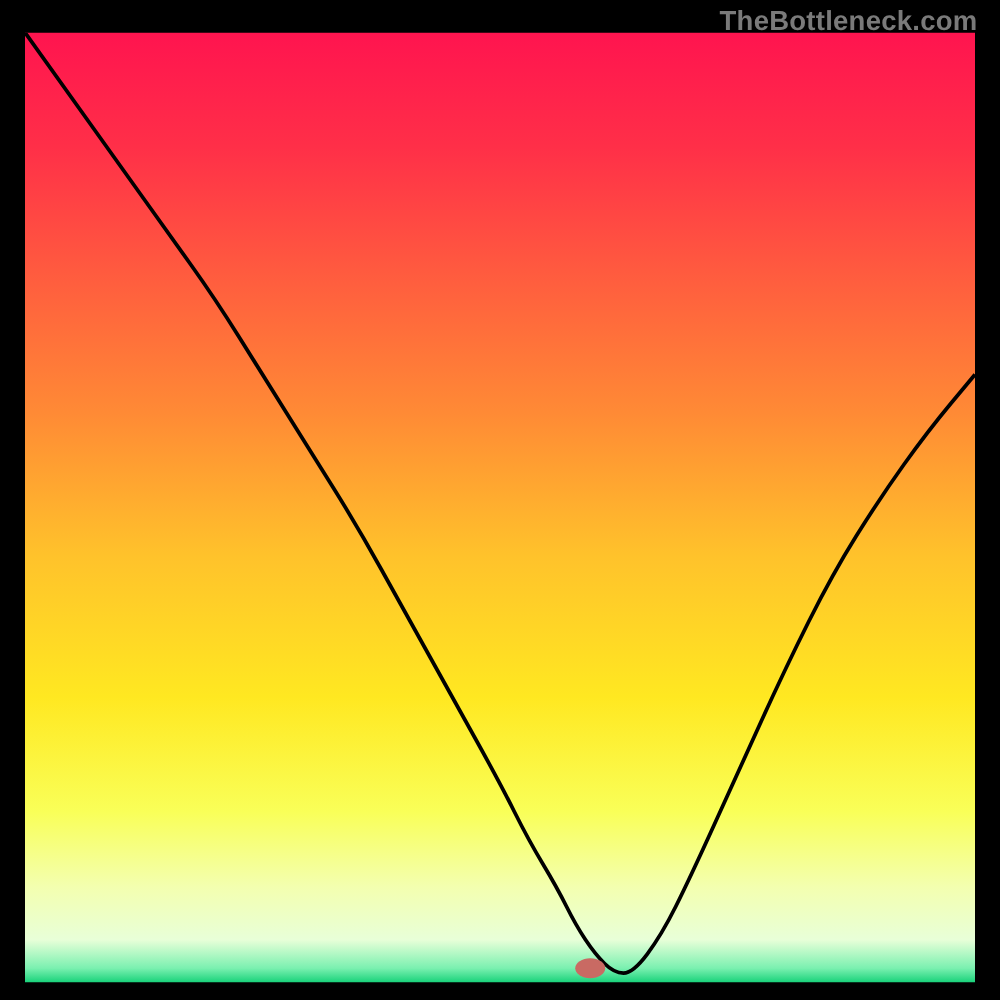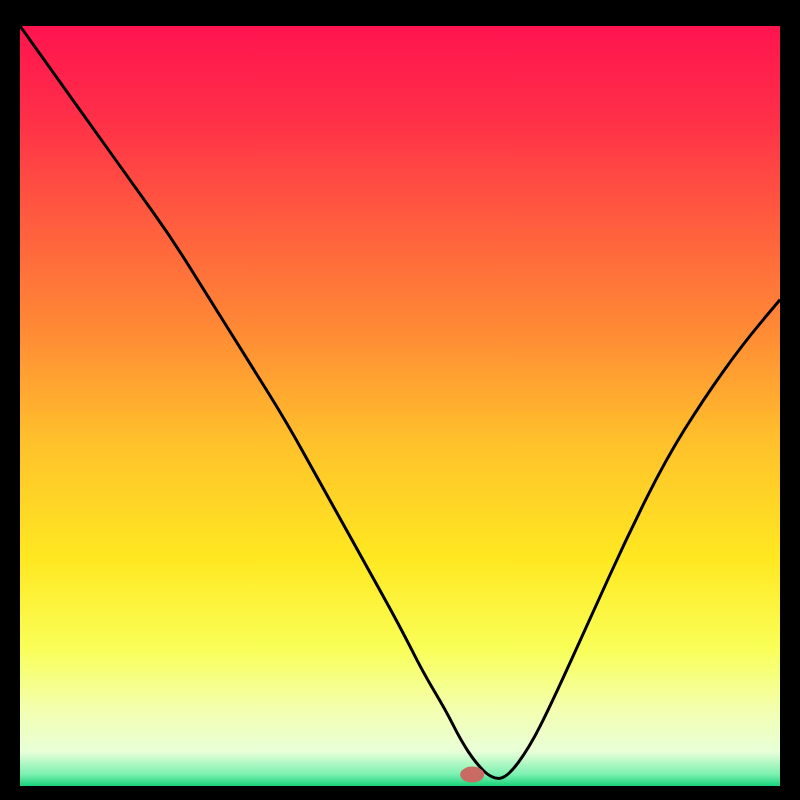--- a/index.html
+++ b/index.html
@@ -39,20 +39,21 @@
     display: block;
     width: 760px;
     height: 760px;
   }
 </style>
 </head>
 <body>
 
 <div class="frame">
 
+  <div class="watermark">TheBottleneck.com</div>
 
   <div class="plot-wrap">
     <svg class="plot" viewBox="0 0 760 760">
       <defs>
         <linearGradient id="bg-grad" x1="0" y1="0" x2="0" y2="1">
             <stop offset="0.00%" stop-color="#ff144f"></stop>
             <stop offset="12.00%" stop-color="#ff2f48"></stop>
             <stop offset="25.00%" stop-color="#ff5a3f"></stop>
             <stop offset="40.00%" stop-color="#ff8a35"></stop>
             <stop offset="55.00%" stop-color="#ffc22b"></stop>

